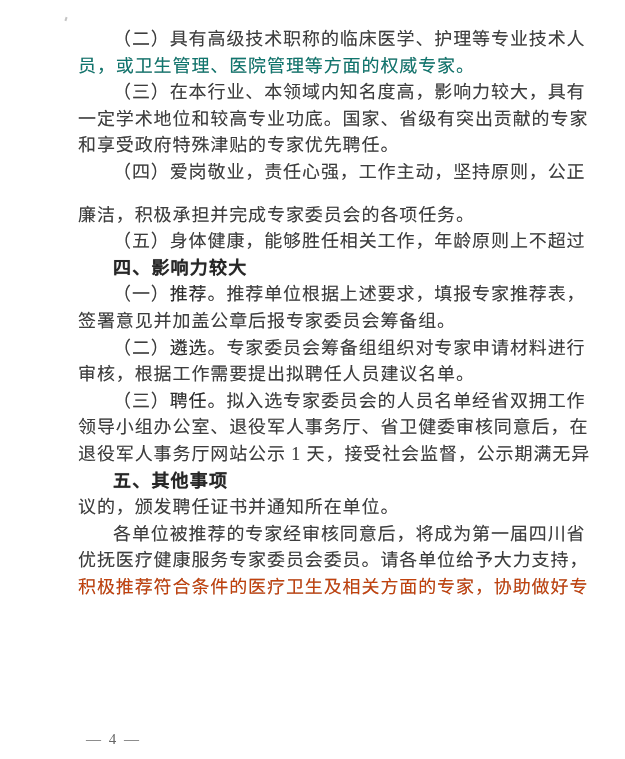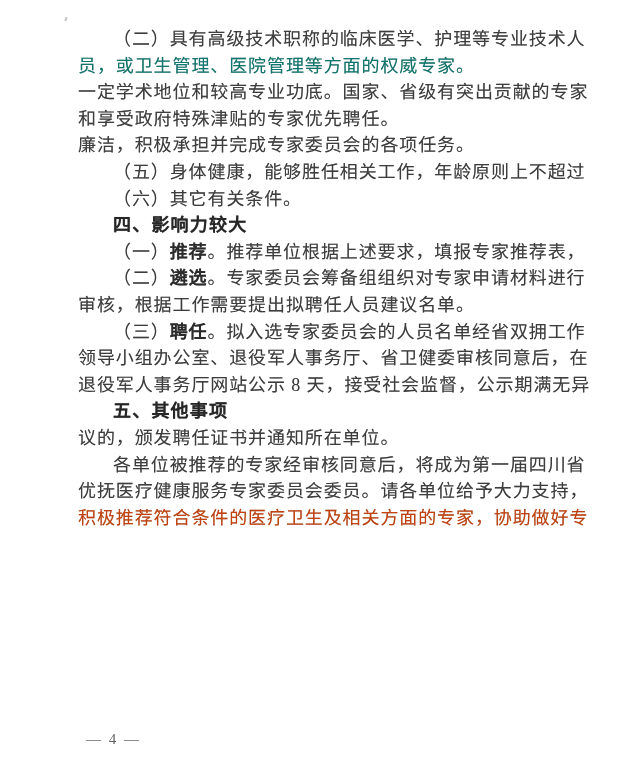--- a/index.html
+++ b/index.html
@@ -49,21 +49,21 @@
   .line.indent {
     text-indent: 35px;
   }
   .line.heading {
     font-weight: bold;
     color: #262626;
     letter-spacing: 1.2px;
     text-shadow: 0 0 0.7px rgba(40,40,40,0.6);
   }
   .bold-label {
-    font-weight: bold;
+    font-weight: normal;
     color: #2b2b2b;
   }
   #page-number {
     position: absolute;
     left: 86px;
     top: 731px;
     font-size: 15px;
     color: #676767;
     letter-spacing: 2px;
     white-space: pre;
@@ -73,32 +73,34 @@
 </head>
 <body>
 
 <div id="page" style="background: rgb(255, 255, 255); width: 625px; height: 759px;">
 
   <div id="scan-speck"></div>
 
   <div id="body-text">
       <div class="line indent" style="color: rgb(61, 61, 61);">（二）具有高级技术职称的临床医学、护理等专业技术人</div>
       <div class="line" style="color: #0f766e;">员，或卫生管理、医院管理等方面的权威专家。</div>
+      <div class="line indent" style="color: rgb(61, 61, 61);">（三）在本行业、本领域内知名度高，影响力较大，具有</div>
       <div class="line" style="color: rgb(61, 61, 61);">一定学术地位和较高专业功底。国家、省级有突出贡献的专家</div>
       <div class="line" style="color: rgb(61, 61, 61);">和享受政府特殊津贴的专家优先聘任。</div>
-      <div class="line" style="color: rgb(61, 61, 61);">廉洁，积极承担并完成专家委员会的各项任务。</div>
+      <div class="line indent" style="color: rgb(61, 61, 61);">（四）爱岗敬业，责任心强，工作主动，坚持原则，公正</div>
+      <div class="line" style="color: rgb(61, 61, 61); margin-top: 16px;">廉洁，积极承担并完成专家委员会的各项任务。</div>
       <div class="line indent" style="color: rgb(61, 61, 61);">（五）身体健康，能够胜任相关工作，年龄原则上不超过</div>
-      <div class="line indent" style="color: rgb(61, 61, 61);">（六）其它有关条件。</div>
       <div class="line indent heading" style="color: rgb(38, 38, 38);">四、影响力较大</div>
       <div class="line indent" style="color: rgb(61, 61, 61);"><span>（一）</span><span class="bold-label">推荐</span><span>。推荐单位根据上述要求，填报专家推荐表，</span></div>
+      <div class="line" style="color: rgb(61, 61, 61);">签署意见并加盖公章后报专家委员会筹备组。</div>
       <div class="line indent" style="color: rgb(61, 61, 61);"><span>（二）</span><span class="bold-label">遴选</span><span>。专家委员会筹备组组织对专家申请材料进行</span></div>
       <div class="line" style="color: rgb(61, 61, 61);">审核，根据工作需要提出拟聘任人员建议名单。</div>
       <div class="line indent" style="color: rgb(61, 61, 61);"><span>（三）</span><span class="bold-label">聘任</span><span>。拟入选专家委员会的人员名单经省双拥工作</span></div>
       <div class="line" style="color: rgb(61, 61, 61);">领导小组办公室、退役军人事务厅、省卫健委审核同意后，在</div>
-      <div class="line" style="color: rgb(61, 61, 61);">退役军人事务厅网站公示 8 天，接受社会监督，公示期满无异</div>
+      <div class="line" style="color: rgb(61, 61, 61);">退役军人事务厅网站公示 1 天，接受社会监督，公示期满无异</div>
       <div class="line indent heading" style="color: rgb(38, 38, 38);">五、其他事项</div>
       <div class="line" style="color: rgb(61, 61, 61);">议的，颁发聘任证书并通知所在单位。</div>
       <div class="line indent" style="color: rgb(61, 61, 61);">各单位被推荐的专家经审核同意后，将成为第一届四川省</div>
       <div class="line" style="color: rgb(61, 61, 61);">优抚医疗健康服务专家委员会委员。请各单位给予大力支持，</div>
       <div class="line" style="color: #c2410c;">积极推荐符合条件的医疗卫生及相关方面的专家，协助做好专</div>
     </div>
 
   <div id="page-number">— 4 —</div>
 
 </div>

